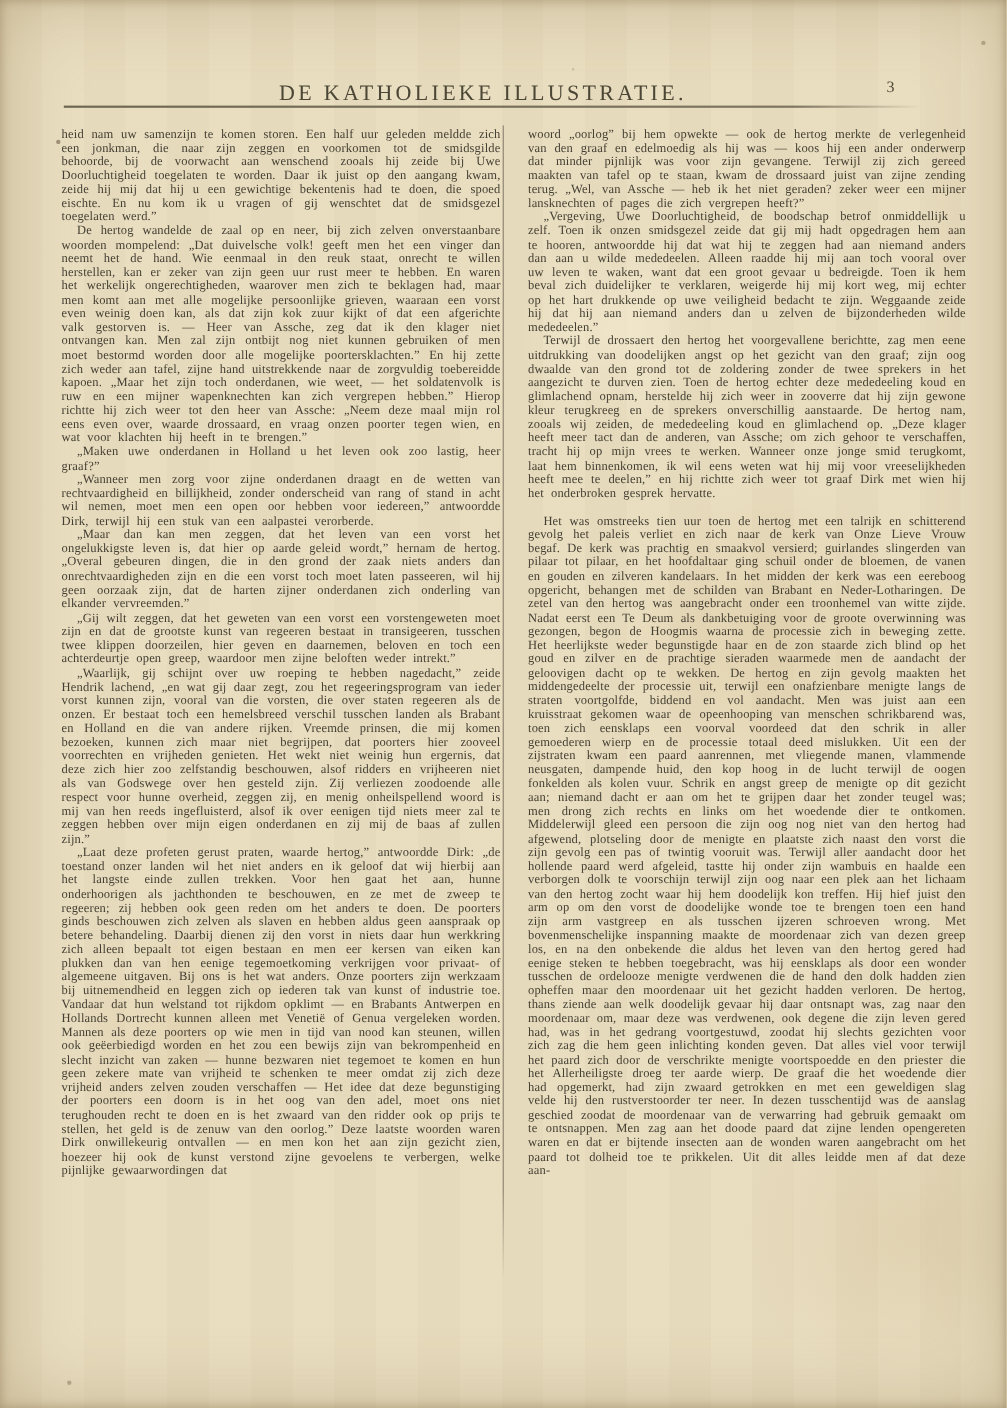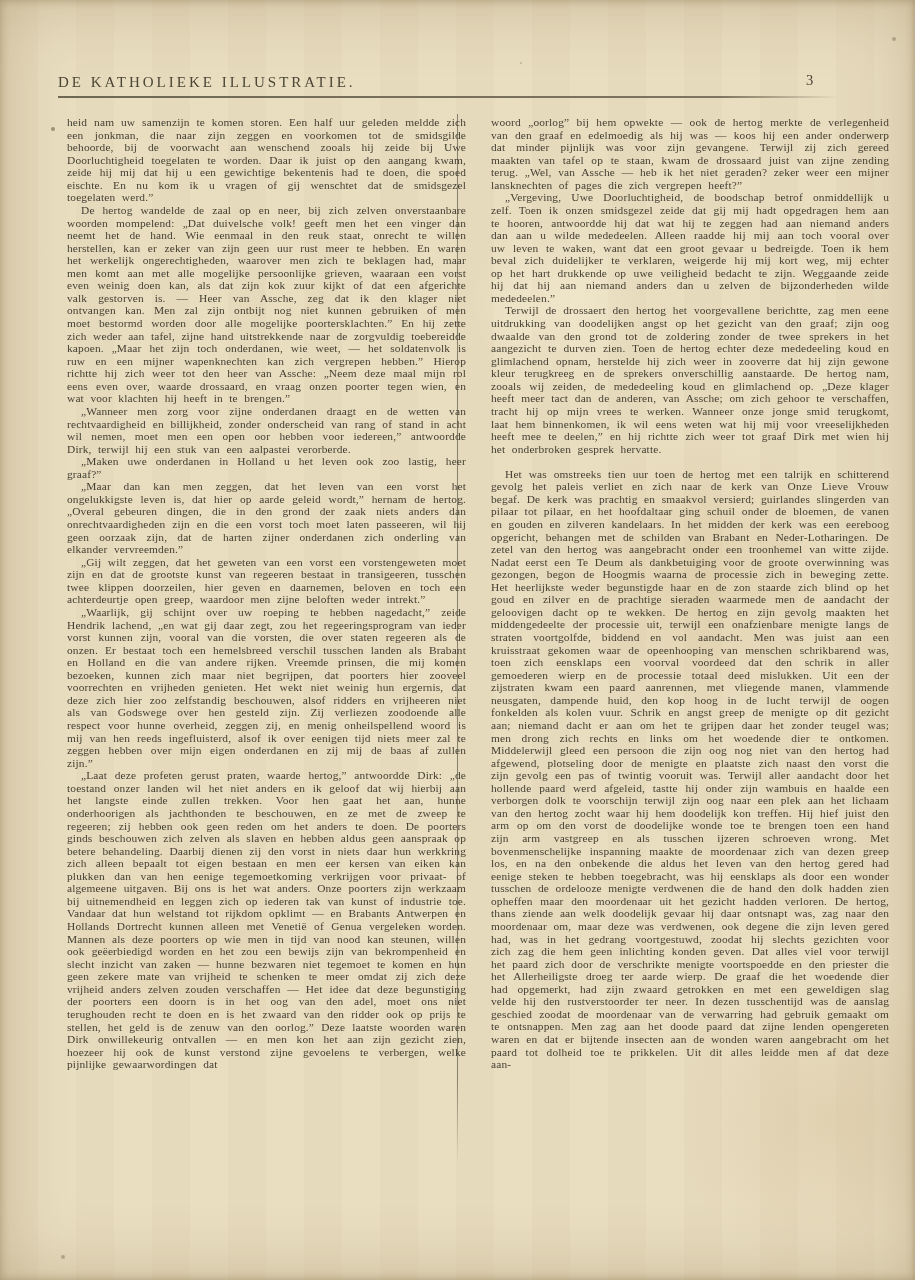--- a/index.html
+++ b/index.html
@@ -17,42 +17,42 @@
     font-family: "Liberation Serif", "DejaVu Serif", serif;
   }
   .vignette {
     position: absolute; inset: 0; pointer-events: none;
     box-shadow:
       inset 0 0 70px rgba(120, 95, 50, 0.30),
       inset 0 0 10px rgba(110, 85, 45, 0.40);
   }
   .page-header {
     position: absolute; top: 74px; left: 58px; width: 762px;
-    font-size: 15px; letter-spacing: 3px;
+    text-align: center;
+    font-size: 20px; letter-spacing: 3px;
     color: #4c4636;
   }
   .page-number {
     position: absolute; top: 72px; left: 806px;
     font-size: 14.5px; color: #4c4636;
   }
   .header-rule {
     position: absolute; top: 96px; left: 58px; width: 780px; height: 2px;
     background: linear-gradient(90deg, #6e6753, #7d755f 85%, rgba(125,117,95,0));
   }
   .column-divider {
     position: absolute; top: 114px; left: 457px; width: 1px; height: 1050px;
     background: linear-gradient(#8a8270, #8a8270 92%, rgba(138,130,112,0));
   }
   .text-col {
     position: absolute; top: 116px;
     font-size: 11.4px; line-height: 12.56px;
     text-align: justify;
     word-spacing: 3.5px; letter-spacing: 0.15px;
     color: #443f33;
-    margin-left: 11px;
   }
   #col-left  { left: 56px;  width: 399px; }
   #col-right { left: 480px; width: 398px; }
   .para { margin: 0; }
   .para.indent { text-indent: 14px; }
   .para.gap { margin-top: 12.5px; }
   .paper-specks {
     position: absolute; top: 0; left: 0; width: 2px; height: 2px;
     border-radius: 50%; background: transparent; pointer-events: none;
     box-shadow:
@@ -68,22 +68,22 @@
 <body>
 
 <div class="page-header">DE KATHOLIEKE ILLUSTRATIE.</div>
 <div class="page-number">3</div>
 <div class="header-rule"></div>
 <div class="column-divider"></div>
 
 <div id="col-left" class="text-col">
     <p class="para">heid nam uw samenzijn te komen storen. Een half uur geleden meldde zich een jonkman, die naar zijn zeggen en voorkomen tot de smidsgilde behoorde, bij de voorwacht aan wenschend zooals hij zeide bij Uwe Doorluchtigheid toegelaten te worden. Daar ik juist op den aangang kwam, zeide hij mij dat hij u een gewichtige bekentenis had te doen, die spoed eischte. En nu kom ik u vragen of gij wenschtet dat de smidsgezel toegelaten werd.”</p>
     <p class="para indent">De hertog wandelde de zaal op en neer, bij zich zelven onverstaanbare woorden mompelend: „Dat duivelsche volk! geeft men het een vinger dan neemt het de hand. Wie eenmaal in den reuk staat, onrecht te willen herstellen, kan er zeker van zijn geen uur rust meer te hebben. En waren het werkelijk ongerechtigheden, waarover men zich te beklagen had, maar men komt aan met alle mogelijke persoonlijke grieven, waaraan een vorst even weinig doen kan, als dat zijn kok zuur kijkt of dat een afgerichte valk gestorven is. — Heer van Assche, zeg dat ik den klager niet ontvangen kan. Men zal zijn ontbijt nog niet kunnen gebruiken of men moet bestormd worden door alle mogelijke poortersklachten.” En hij zette zich weder aan tafel, zijne hand uitstrekkende naar de zorgvuldig toebereidde kapoen. „Maar het zijn toch onderdanen, wie weet, — het soldatenvolk is ruw en een mijner wapenknechten kan zich vergrepen hebben.” Hierop richtte hij zich weer tot den heer van Assche: „Neem deze maal mijn rol eens even over, waarde drossaard, en vraag onzen poorter tegen wien, en wat voor klachten hij heeft in te brengen.”</p>
+    <p class="para indent">„Maken uwe onderdanen in Holland u het leven ook zoo lastig, heer graaf?”</p>
     <p class="para indent">„Wanneer men zorg voor zijne onderdanen draagt en de wetten van rechtvaardigheid en billijkheid, zonder onderscheid van rang of stand in acht wil nemen, moet men een open oor hebben voor iedereen,” antwoordde Dirk, terwijl hij een stuk van een aalpastei verorberde.</p>
-    <p class="para indent">„Maken uwe onderdanen in Holland u het leven ook zoo lastig, heer graaf?”</p>
     <p class="para indent">„Maar dan kan men zeggen, dat het leven van een vorst het ongelukkigste leven is, dat hier op aarde geleid wordt,” hernam de hertog. „Overal gebeuren dingen, die in den grond der zaak niets anders dan onrechtvaardigheden zijn en die een vorst toch moet laten passeeren, wil hij geen oorzaak zijn, dat de harten zijner onderdanen zich onderling van elkander vervreemden.”</p>
     <p class="para indent">„Gij wilt zeggen, dat het geweten van een vorst een vorstengeweten moet zijn en dat de grootste kunst van regeeren bestaat in transigeeren, tusschen twee klippen doorzeilen, hier geven en daarnemen, beloven en toch een achterdeurtje open greep, waardoor men zijne beloften weder intrekt.”</p>
     <p class="para indent">„Waarlijk, gij schijnt over uw roeping te hebben nagedacht,” zeide Hendrik lachend, „en wat gij daar zegt, zou het regeeringsprogram van ieder vorst kunnen zijn, vooral van die vorsten, die over staten regeeren als de onzen. Er bestaat toch een hemelsbreed verschil tusschen landen als Brabant en Holland en die van andere rijken. Vreemde prinsen, die mij komen bezoeken, kunnen zich maar niet begrijpen, dat poorters hier zooveel voorrechten en vrijheden genieten. Het wekt niet weinig hun ergernis, dat deze zich hier zoo zelfstandig beschouwen, alsof ridders en vrijheeren niet als van Godswege over hen gesteld zijn. Zij verliezen zoodoende alle respect voor hunne overheid, zeggen zij, en menig onheilspellend woord is mij van hen reeds ingefluisterd, alsof ik over eenigen tijd niets meer zal te zeggen hebben over mijn eigen onderdanen en zij mij de baas af zullen zijn.”</p>
     <p class="para indent">„Laat deze profeten gerust praten, waarde hertog,” antwoordde Dirk: „de toestand onzer landen wil het niet anders en ik geloof dat wij hierbij aan het langste einde zullen trekken. Voor hen gaat het aan, hunne onderhoorigen als jachthonden te beschouwen, en ze met de zweep te regeeren; zij hebben ook geen reden om het anders te doen. De poorters ginds beschouwen zich zelven als slaven en hebben aldus geen aanspraak op betere behandeling. Daarbij dienen zij den vorst in niets daar hun werkkring zich alleen bepaalt tot eigen bestaan en men eer kersen van eiken kan plukken dan van hen eenige tegemoetkoming verkrijgen voor privaat- of algemeene uitgaven. Bij ons is het wat anders. Onze poorters zijn werkzaam bij uitnemendheid en leggen zich op iederen tak van kunst of industrie toe. Vandaar dat hun welstand tot rijkdom opklimt — en Brabants Antwerpen en Hollands Dortrecht kunnen alleen met Venetië of Genua vergeleken worden. Mannen als deze poorters op wie men in tijd van nood kan steunen, willen ook geëerbiedigd worden en het zou een bewijs zijn van bekrompenheid en slecht inzicht van zaken — hunne bezwaren niet tegemoet te komen en hun geen zekere mate van vrijheid te schenken te meer omdat zij zich deze vrijheid anders zelven zouden verschaffen — Het idee dat deze begunstiging der poorters een doorn is in het oog van den adel, moet ons niet terughouden recht te doen en is het zwaard van den ridder ook op prijs te stellen, het geld is de zenuw van den oorlog.” Deze laatste woorden waren Dirk onwillekeurig ontvallen — en men kon het aan zijn gezicht zien, hoezeer hij ook de kunst verstond zijne gevoelens te verbergen, welke pijnlijke gewaarwordingen dat</p>
   </div>
 <div id="col-right" class="text-col">
     <p class="para">woord „oorlog” bij hem opwekte — ook de hertog merkte de verlegenheid van den graaf en edelmoedig als hij was — koos hij een ander onderwerp dat minder pijnlijk was voor zijn gevangene. Terwijl zij zich gereed maakten van tafel op te staan, kwam de drossaard juist van zijne zending terug. „Wel, van Assche — heb ik het niet geraden? zeker weer een mijner lansknechten of pages die zich vergrepen heeft?”</p>
     <p class="para indent">„Vergeving, Uwe Doorluchtigheid, de boodschap betrof onmiddellijk u zelf. Toen ik onzen smidsgezel zeide dat gij mij hadt opgedragen hem aan te hooren, antwoordde hij dat wat hij te zeggen had aan niemand anders dan aan u wilde mededeelen. Alleen raadde hij mij aan toch vooral over uw leven te waken, want dat een groot gevaar u bedreigde. Toen ik hem beval zich duidelijker te verklaren, weigerde hij mij kort weg, mij echter op het hart drukkende op uwe veiligheid bedacht te zijn. Weggaande zeide hij dat hij aan niemand anders dan u zelven de bijzonderheden wilde mededeelen.”</p>
     <p class="para indent">Terwijl de drossaert den hertog het voorgevallene berichtte, zag men eene uitdrukking van doodelijken angst op het gezicht van den graaf; zijn oog dwaalde van den grond tot de zoldering zonder de twee sprekers in het aangezicht te durven zien. Toen de hertog echter deze mededeeling koud en glimlachend opnam, herstelde hij zich weer in zooverre dat hij zijn gewone kleur terugkreeg en de sprekers onverschillig aanstaarde. De hertog nam, zooals wij zeiden, de mededeeling koud en glimlachend op. „Deze klager heeft meer tact dan de anderen, van Assche; om zich gehoor te verschaffen, tracht hij op mijn vrees te werken. Wanneer onze jonge smid terugkomt, laat hem binnenkomen, ik wil eens weten wat hij mij voor vreeselijkheden heeft mee te deelen,” en hij richtte zich weer tot graaf Dirk met wien hij het onderbroken gesprek hervatte.</p>
     <p class="para indent gap">Het was omstreeks tien uur toen de hertog met een talrijk en schitterend gevolg het paleis verliet en zich naar de kerk van Onze Lieve Vrouw begaf. De kerk was prachtig en smaakvol versierd; guirlandes slingerden van pilaar tot pilaar, en het hoofdaltaar ging schuil onder de bloemen, de vanen en gouden en zilveren kandelaars. In het midden der kerk was een eereboog opgericht, behangen met de schilden van Brabant en Neder-Lotharingen. De zetel van den hertog was aangebracht onder een troonhemel van witte zijde. Nadat eerst een Te Deum als dankbetuiging voor de groote overwinning was gezongen, begon de Hoogmis waarna de processie zich in beweging zette. Het heerlijkste weder begunstigde haar en de zon staarde zich blind op het goud en zilver en de prachtige sieraden waarmede men de aandacht der geloovigen dacht op te wekken. De hertog en zijn gevolg maakten het middengedeelte der processie uit, terwijl een onafzienbare menigte langs de straten voortgolfde, biddend en vol aandacht. Men was juist aan een kruisstraat gekomen waar de opeenhooping van menschen schrikbarend was, toen zich eensklaps een voorval voordeed dat den schrik in aller gemoederen wierp en de processie totaal deed mislukken. Uit een der zijstraten kwam een paard aanrennen, met vliegende manen, vlammende neusgaten, dampende huid, den kop hoog in de lucht terwijl de oogen fonkelden als kolen vuur. Schrik en angst greep de menigte op dit gezicht aan; niemand dacht er aan om het te grijpen daar het zonder teugel was; men drong zich rechts en links om het woedende dier te ontkomen. Middelerwijl gleed een persoon die zijn oog nog niet van den hertog had afgewend, plotseling door de menigte en plaatste zich naast den vorst die zijn gevolg een pas of twintig vooruit was. Terwijl aller aandacht door het hollende paard werd afgeleid, tastte hij onder zijn wambuis en haalde een verborgen dolk te voorschijn terwijl zijn oog naar een plek aan het lichaam van den hertog zocht waar hij hem doodelijk kon treffen. Hij hief juist den arm op om den vorst de doodelijke wonde toe te brengen toen een hand zijn arm vastgreep en als tusschen ijzeren schroeven wrong. Met bovenmenschelijke inspanning maakte de moordenaar zich van dezen greep los, en na den onbekende die aldus het leven van den hertog gered had eenige steken te hebben toegebracht, was hij eensklaps als door een wonder tusschen de ordelooze menigte verdwenen die de hand den dolk hadden zien opheffen maar den moordenaar uit het gezicht hadden verloren. De hertog, thans ziende aan welk doodelijk gevaar hij daar ontsnapt was, zag naar den moordenaar om, maar deze was verdwenen, ook degene die zijn leven gered had, was in het gedrang voortgestuwd, zoodat hij slechts gezichten voor zich zag die hem geen inlichting konden geven. Dat alles viel voor terwijl het paard zich door de verschrikte menigte voortspoedde en den priester die het Allerheiligste droeg ter aarde wierp. De graaf die het woedende dier had opgemerkt, had zijn zwaard getrokken en met een geweldigen slag velde hij den rustverstoorder ter neer. In dezen tusschentijd was de aanslag geschied zoodat de moordenaar van de verwarring had gebruik gemaakt om te ontsnappen. Men zag aan het doode paard dat zijne lenden opengereten waren en dat er bijtende insecten aan de wonden waren aangebracht om het paard tot dolheid toe te prikkelen. Uit dit alles leidde men af dat deze aan-</p>

